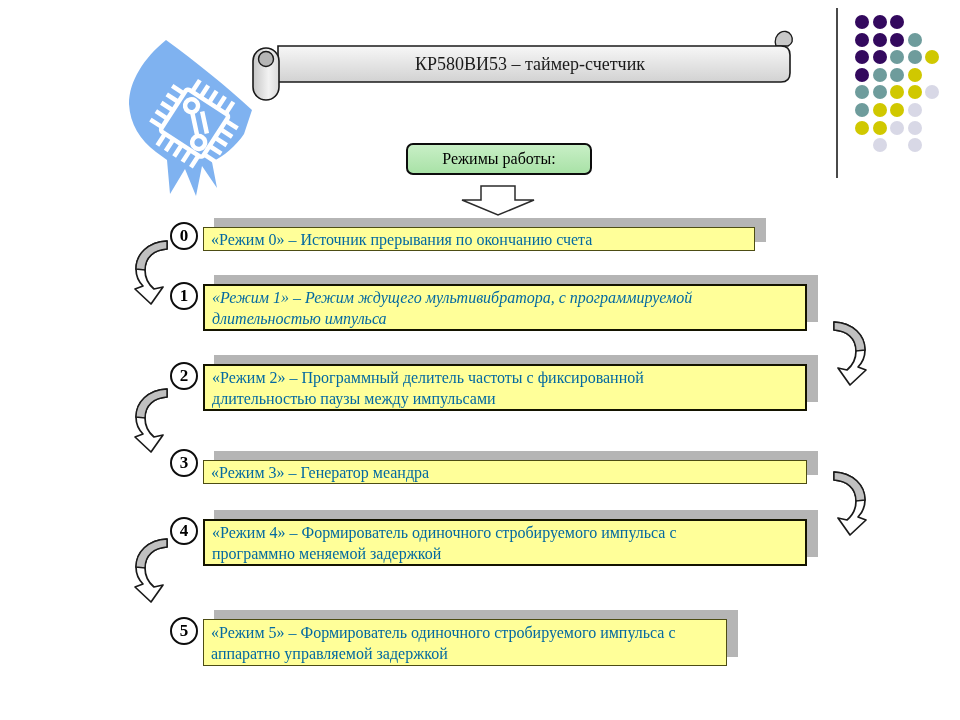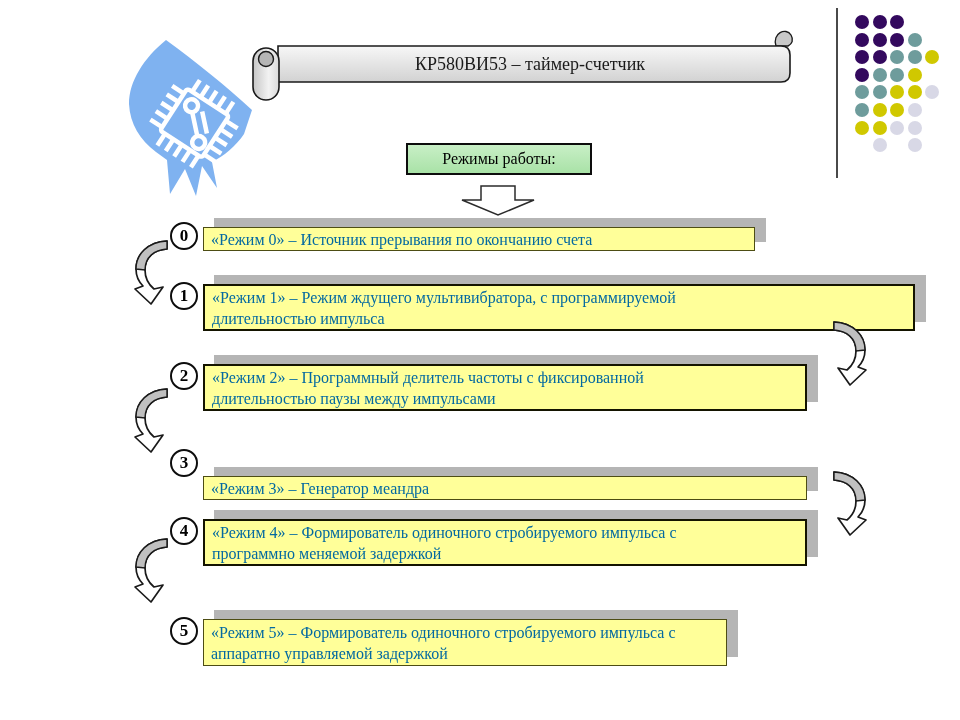--- a/index.html
+++ b/index.html
@@ -15,38 +15,38 @@
   .chip-logo{position:absolute;left:122px;top:36px;width:148px;height:172px;}
 
   
   .vline{position:absolute;left:836px;top:8px;width:2px;height:170px;background:#4a4a4a;}
   .dots{position:absolute;left:855px;top:15px;width:95px;height:156px;}
   .dot{position:absolute;width:14px;height:14px;border-radius:50%;}
 
   
   .modes-header{position:absolute;left:406px;top:143px;width:186px;height:32px;
                 background:linear-gradient(#c8efc6,#a9e2a7);border:2.5px solid #0d0d0d;
-                border-radius:0;box-sizing:border-box;text-align:center;
+                border-radius:7px;box-sizing:border-box;text-align:center;
                 font-size:16px;line-height:27px;}
   .down-arrow{position:absolute;left:460px;top:185px;width:76px;height:32px;}
 
   
   .badge{position:absolute;width:28px;height:28px;border:2.5px solid #0d0d0d;border-radius:50%;
          background:#fff;box-sizing:border-box;text-align:center;font-size:17px;
          font-weight:bold;line-height:23px;}
   .mode-box{position:absolute;left:203px;background:#ffff99;border:2px solid #141400;
             box-sizing:border-box;box-shadow:11px -9px 0 0 #b5b5b5;
             display:flex;align-items:center;}
   .mode-box.thin{border-width:1.4px;border-color:#4d4d14;}
   .mode-text{white-space:pre-line;font-size:16px;line-height:21px;padding-left:7px;
              padding-right:4px;color:#0369a1;}
   .m0{top:227px;width:552px;height:24px;}
-  .m1{top:284px;width:712px;height:47px;}
+  .m1{top:284px;width:604px;height:47px;font-style:italic;}
   .m2{top:364px;width:604px;height:47px;}
-  .m3{top:476px;width:604px;height:24px;}
+  .m3{top:460px;width:604px;height:24px;}
   .m4{top:519px;width:604px;height:47px;}
   .m5{top:619px;width:524px;height:47px;}
   .b0{left:170px;top:222px;} .b1{left:170px;top:282px;} .b2{left:170px;top:362px;}
   .b3{left:170px;top:449px;} .b4{left:170px;top:517px;} .b5{left:170px;top:617px;}
 
   
   .curve{position:absolute;width:42px;height:68px;}
   .la1{left:131px;top:238px;} .la2{left:131px;top:386px;} .la3{left:131px;top:536px;}
   .ra1{left:828px;top:316px;height:74px;} .ra2{left:828px;top:466px;height:74px;}
   .curve.right{transform:scaleX(-1);}

